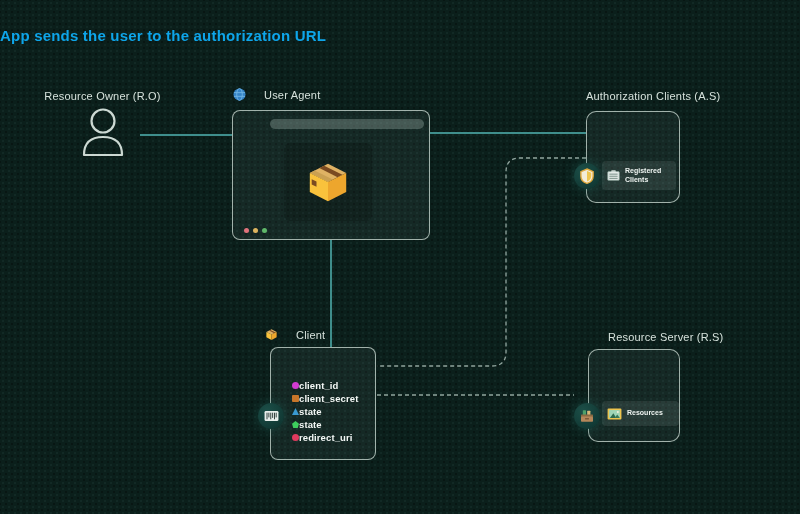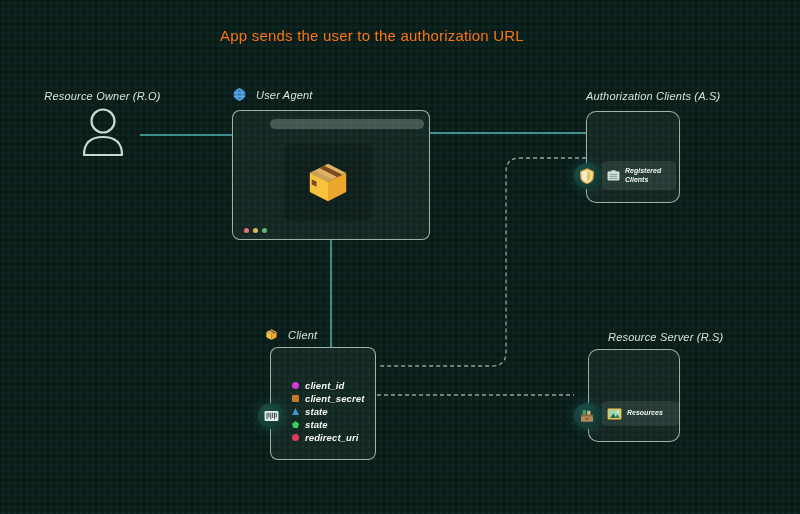--- a/index.html
+++ b/index.html
@@ -8,25 +8,25 @@
     font-family:"Liberation Sans","DejaVu Sans",sans-serif;
     background-color:#0b1f1b;
     background-image:
       radial-gradient(rgba(140,220,195,0.055) 1px, transparent 1.2px),
       radial-gradient(rgba(0,0,0,0.28) 1px, transparent 1.2px);
     background-size:6px 6px,6px 6px;
     background-position:0 0,3px 3px;
   }
   .abs{position:absolute;}
   .title{
-    top:27px;left:0;width:744px;text-align:center;
-    color:#f97316;font-size:15px;font-weight:400;letter-spacing:.2px;
+    top:27px;left:0;width:744px;text-align:left;
+    color:#0ea5e9;font-size:15px;font-weight:700;letter-spacing:.2px;
   }
   .actor-label{color:#d6e2dc;font-size:11px;letter-spacing:.2px;white-space:nowrap;}
-  .label-row{display:flex;align-items:center;gap:10px;}
+  .label-row{display:flex;align-items:center;gap:18px;}
   .panel{
     border:1.3px solid rgba(198,212,205,0.8);
     border-radius:9px;
     background:rgba(220,235,228,0.05);
     box-sizing:border-box;
   }
   
   .browser{left:232px;top:110px;width:198px;height:130px;border-width:1.5px;border-radius:8px;}
   .traffic{position:absolute;top:117px;width:5px;height:5px;border-radius:50%;}
   .addressbar{
@@ -47,29 +47,29 @@
   .badge-text{color:#eef4f1;font-size:7px;font-weight:bold;line-height:1.2;}
   
   .node-circle{
     width:26px;height:26px;border-radius:50%;
     background:radial-gradient(circle at 35% 30%, #1c4f48, #0d312d);
     box-shadow:0 0 12px rgba(32,105,95,0.5);
     display:flex;align-items:center;justify-content:center;
     z-index:4;
   }
   
-  .param-row{display:flex;align-items:center;gap:6px;height:13px;}
+  .param-row{display:flex;align-items:center;height:13px;}
   .bullet{width:7px;height:7px;flex:0 0 auto;}
   .bullet.circle{border-radius:50%;}
   .bullet.square{border-radius:1px;}
   .bullet.triangle{clip-path:polygon(50% 0,100% 100%,0 100%);}
   .bullet.pentagon{clip-path:polygon(50% 0%,100% 38%,82% 100%,18% 100%,0% 38%);}
   .param-name{color:#f4f8f6;font-size:9.5px;font-weight:600;letter-spacing:.1px;}
   svg{display:block;}
-  .z2{z-index:2;font-style:italic;}
+  .z2{z-index:2;}
 </style>
 </head>
 <body>
 
 <svg class="abs" width="800" height="514" viewBox="0 0 800 514" style="left:0;top:0;z-index:1;">
   <path d="M140 135 H232" fill="none" stroke-width="2" stroke="#3f8e8c"></path>
   <path d="M430 133 H586" fill="none" stroke-width="2" stroke="#3f8e8c"></path>
   <path d="M331 240 V347" fill="none" stroke-width="2" stroke="#3f8e8c"></path>
   <path d="M586 158 H520 Q506 158 506 172 V352 Q506 366 492 366 H377" fill="none" stroke-width="1.3" stroke-dasharray="4 3" opacity="0.85" stroke="#a9bdb6"></path>
   <path d="M377 395 H574" fill="none" stroke-width="1.3" stroke-dasharray="4 3" opacity="0.85" stroke="#a9bdb6"></path>

